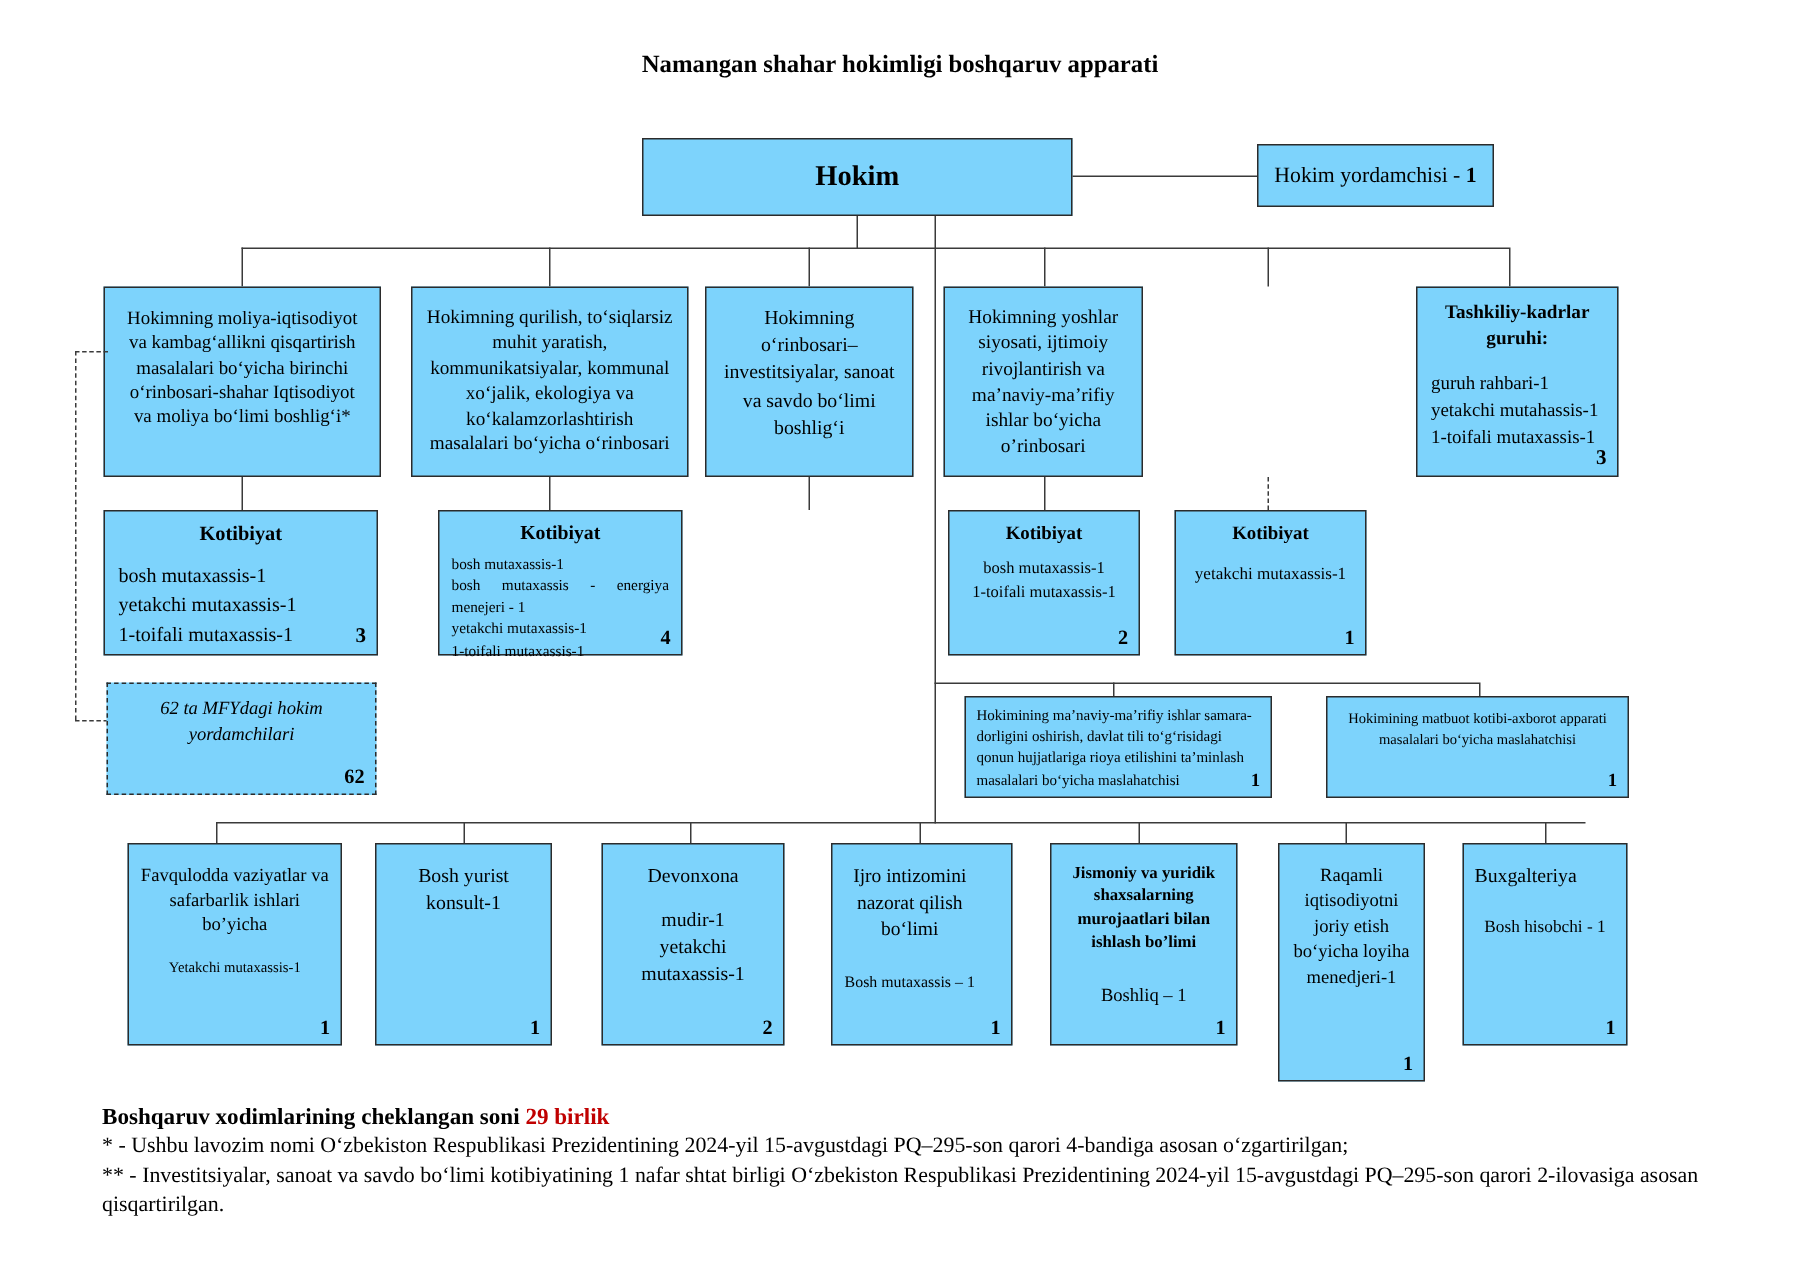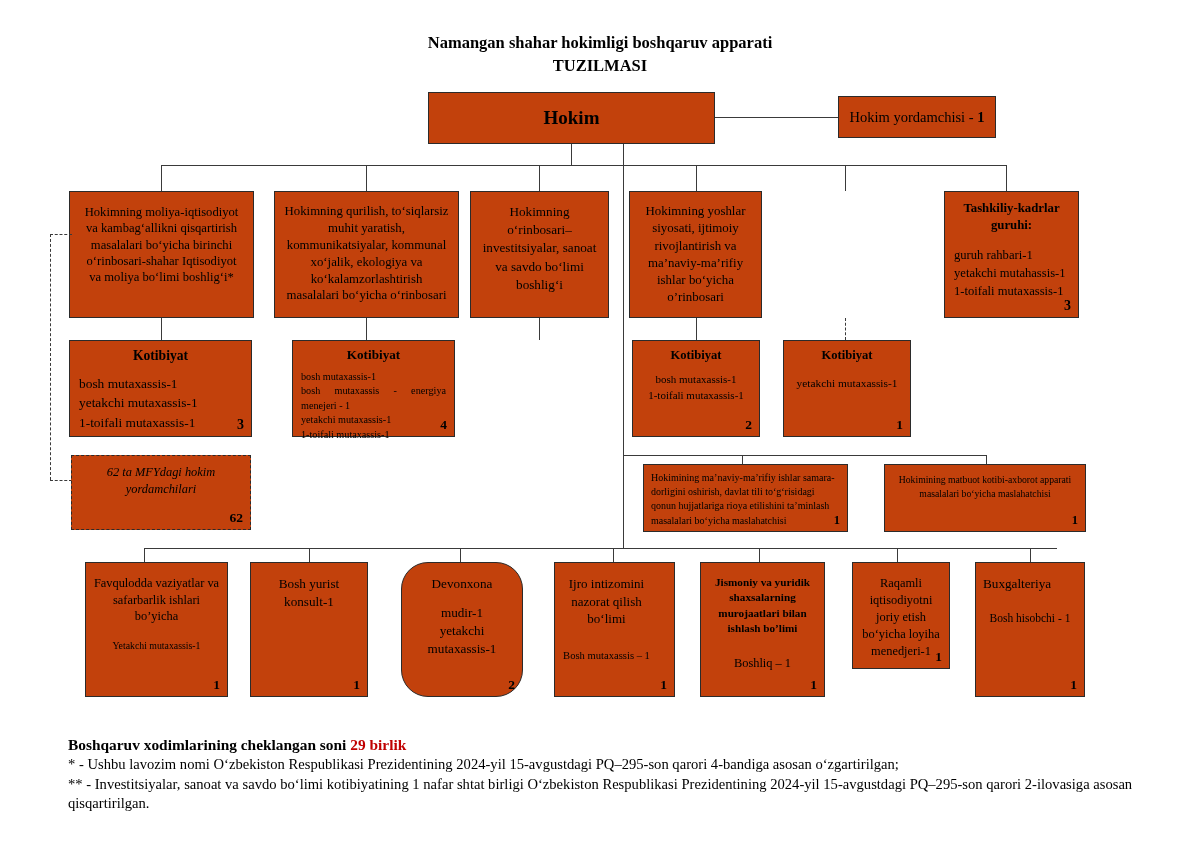--- a/index.html
+++ b/index.html
@@ -6,21 +6,21 @@
   body{
     width:1199px;height:848px;background:#ffffff;
     font-family:"Liberation Serif", serif;color:#000;
     position:relative;overflow:hidden;
   }
   #canvas{position:absolute;left:0;top:0;width:1199px;height:848px;}
   .ttl{position:absolute;text-align:center;font-weight:bold;}
   #title1{left:300px;top:33px;width:600px;font-size:16.5px;}
   #title2{left:300px;top:56px;width:600px;font-size:16.5px;}
 
-  .box{position:absolute;box-sizing:border-box;border:1.3px solid #2b2b2b;background:#c2410c;}
+  .box{position:absolute;box-sizing:border-box;border:1.3px solid #2b2b2b;background:#7dd3fc;}
   .box.dashed{border-style:dashed;border-width:1.6px;}
   .box .hd{text-align:center;font-weight:bold;}
   .box .bd{}
   .cnt{position:absolute;right:7px;bottom:3px;font-weight:bold;}
 
   
   .ln{position:absolute;background:#3a3a3a;}
   .lnh{height:1.3px;}
   .lnv{width:1.3px;}
   .dln{position:absolute;}
@@ -30,21 +30,20 @@
   .footer{position:absolute;left:68px;top:735px;width:1090px;font-size:14.6px;line-height:1.32;}
   .footer .f0{font-weight:bold;font-size:15.4px;}
   .red{color:#c00000;}
 </style>
 </head>
 <body>
 
 <div id="canvas">
 
   <div class="ttl" id="title1">Namangan shahar hokimligi boshqaruv apparati</div>
-  <div class="ttl" id="title2">TUZILMASI</div>
 
   <div class="box" style="left:428px;top:92px;width:287px;height:52px;display:flex;align-items:center;justify-content:center;">
     <div class="hd" style="font-size:19px;">Hokim</div>
   </div>
 
   <div class="ln lnh" style="left:715px;top:117px;width:125px;"></div>
 
   <div class="box" style="left:838px;top:96px;width:158px;height:42px;display:flex;align-items:center;justify-content:center;">
     <div style="font-size:14.5px;">
       <span>Hokim yordamchisi - </span><b>1</b>
@@ -162,40 +161,40 @@
     <div class="bd" style="font-size:9.8px;line-height:1.35;text-align:center;margin-top:14px;white-space:pre-line;">Yetakchi mutaxassis-1</div>
     <div class="cnt" style="font-size:13.5px;">1</div>
   </div>
 
   <div class="box" style="left:250px;top:562px;width:118px;height:135px;padding:12px 7px 4px 7px;">
     <div class="bd" style="font-size:13.2px;line-height:1.35;text-align:center;">Bosh yurist konsult-1</div>
     <div class="bd" style="font-size:10px;line-height:1.35;text-align:center;margin-top:12px;white-space:pre-line;"></div>
     <div class="cnt" style="font-size:13.5px;">1</div>
   </div>
 
-  <div class="box" style="left:401px;top:562px;width:122px;height:135px;padding:12px 7px 4px 7px;border-radius:27px;">
+  <div class="box" style="left:401px;top:562px;width:122px;height:135px;padding:12px 7px 4px 7px;">
     <div class="bd" style="font-size:13.2px;line-height:1.35;text-align:center;">Devonxona</div>
     <div class="bd" style="font-size:13.2px;line-height:1.38;text-align:center;margin-top:11px;white-space:pre-line;">mudir-1
 yetakchi mutaxassis-1</div>
     <div class="cnt" style="font-size:13.5px;">2</div>
   </div>
 
   <div class="box" style="left:554px;top:562px;width:121px;height:135px;padding:12px 23px 4px 7px;">
     <div class="bd" style="font-size:13px;line-height:1.35;text-align:center;">Ijro intizomini nazorat qilish bo‘limi</div>
     <div class="bd" style="font-size:10.6px;line-height:1.35;text-align:center;margin-top:21px;white-space:pre-line;">Bosh mutaxassis – 1</div>
     <div class="cnt" style="font-size:13.5px;">1</div>
   </div>
 
   <div class="box" style="left:700px;top:562px;width:125px;height:135px;padding:12px 7px 4px 7px;">
     <div class="bd" style="font-size:11.2px;line-height:1.38;text-align:center;font-weight:bold;">Jismoniy va yuridik shaxsalarning murojaatlari bilan ishlash bo’limi</div>
     <div class="bd" style="font-size:12.4px;line-height:1.35;text-align:center;margin-top:18px;white-space:pre-line;">Boshliq – 1</div>
     <div class="cnt" style="font-size:13.5px;">1</div>
   </div>
 
-  <div class="box" style="left:852px;top:562px;width:98px;height:107px;padding:12px 6px 4px 6px;">
+  <div class="box" style="left:852px;top:562px;width:98px;height:159px;padding:12px 6px 4px 6px;">
     <div class="bd" style="font-size:12.4px;line-height:1.38;text-align:center;">Raqamli iqtisodiyotni joriy etish bo‘yicha loyiha menedjeri-1</div>
     <div class="bd" style="font-size:10.5px;line-height:1.35;text-align:center;margin-top:10px;white-space:pre-line;"></div>
     <div class="cnt" style="font-size:13.5px;">1</div>
   </div>
 
   <div class="box" style="left:975px;top:562px;width:110px;height:135px;padding:12px 7px 4px 7px;">
     <div class="bd" style="font-size:13.2px;line-height:1.35;text-align:left;">Buxgalteriya</div>
     <div class="bd" style="font-size:11.5px;line-height:1.35;text-align:center;margin-top:18px;white-space:pre-line;">Bosh hisobchi - 1</div>
     <div class="cnt" style="font-size:13.5px;">1</div>
   </div>

